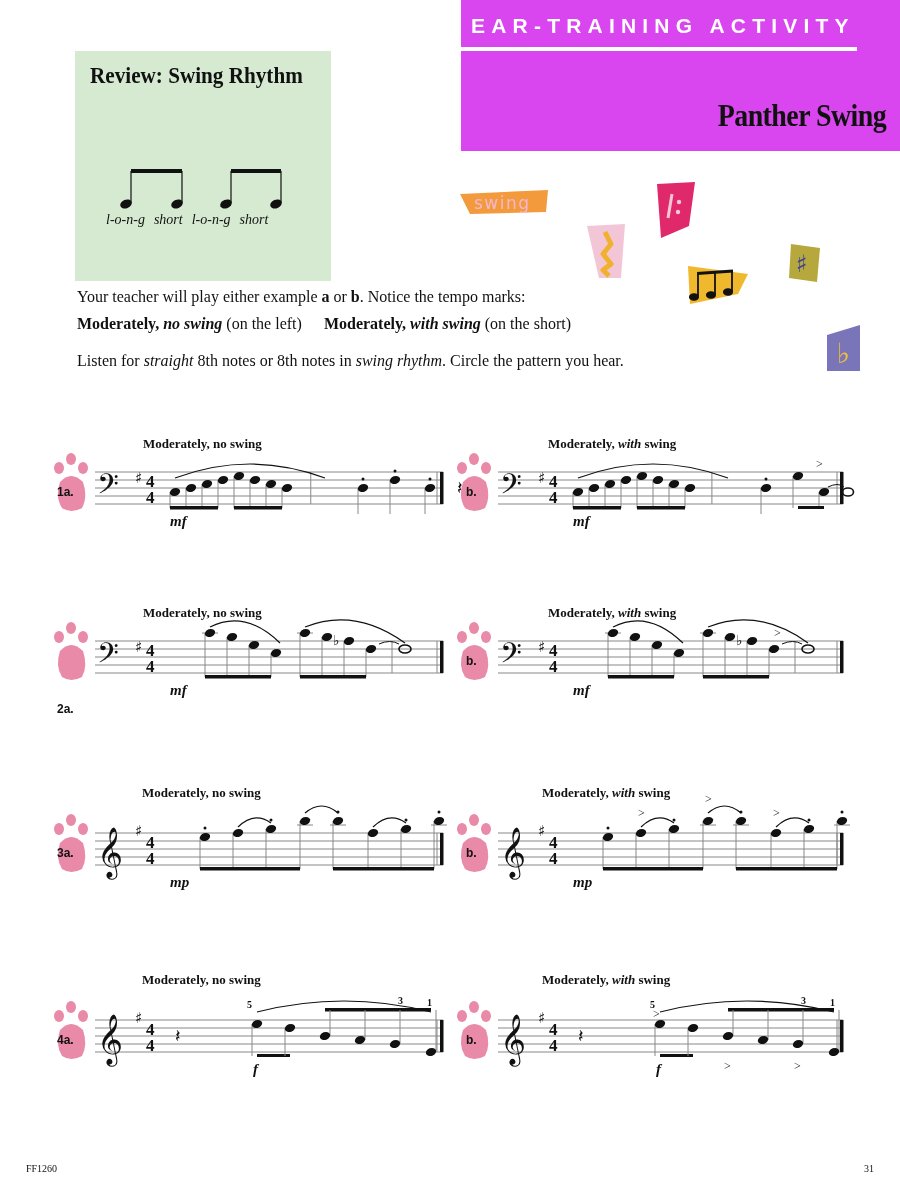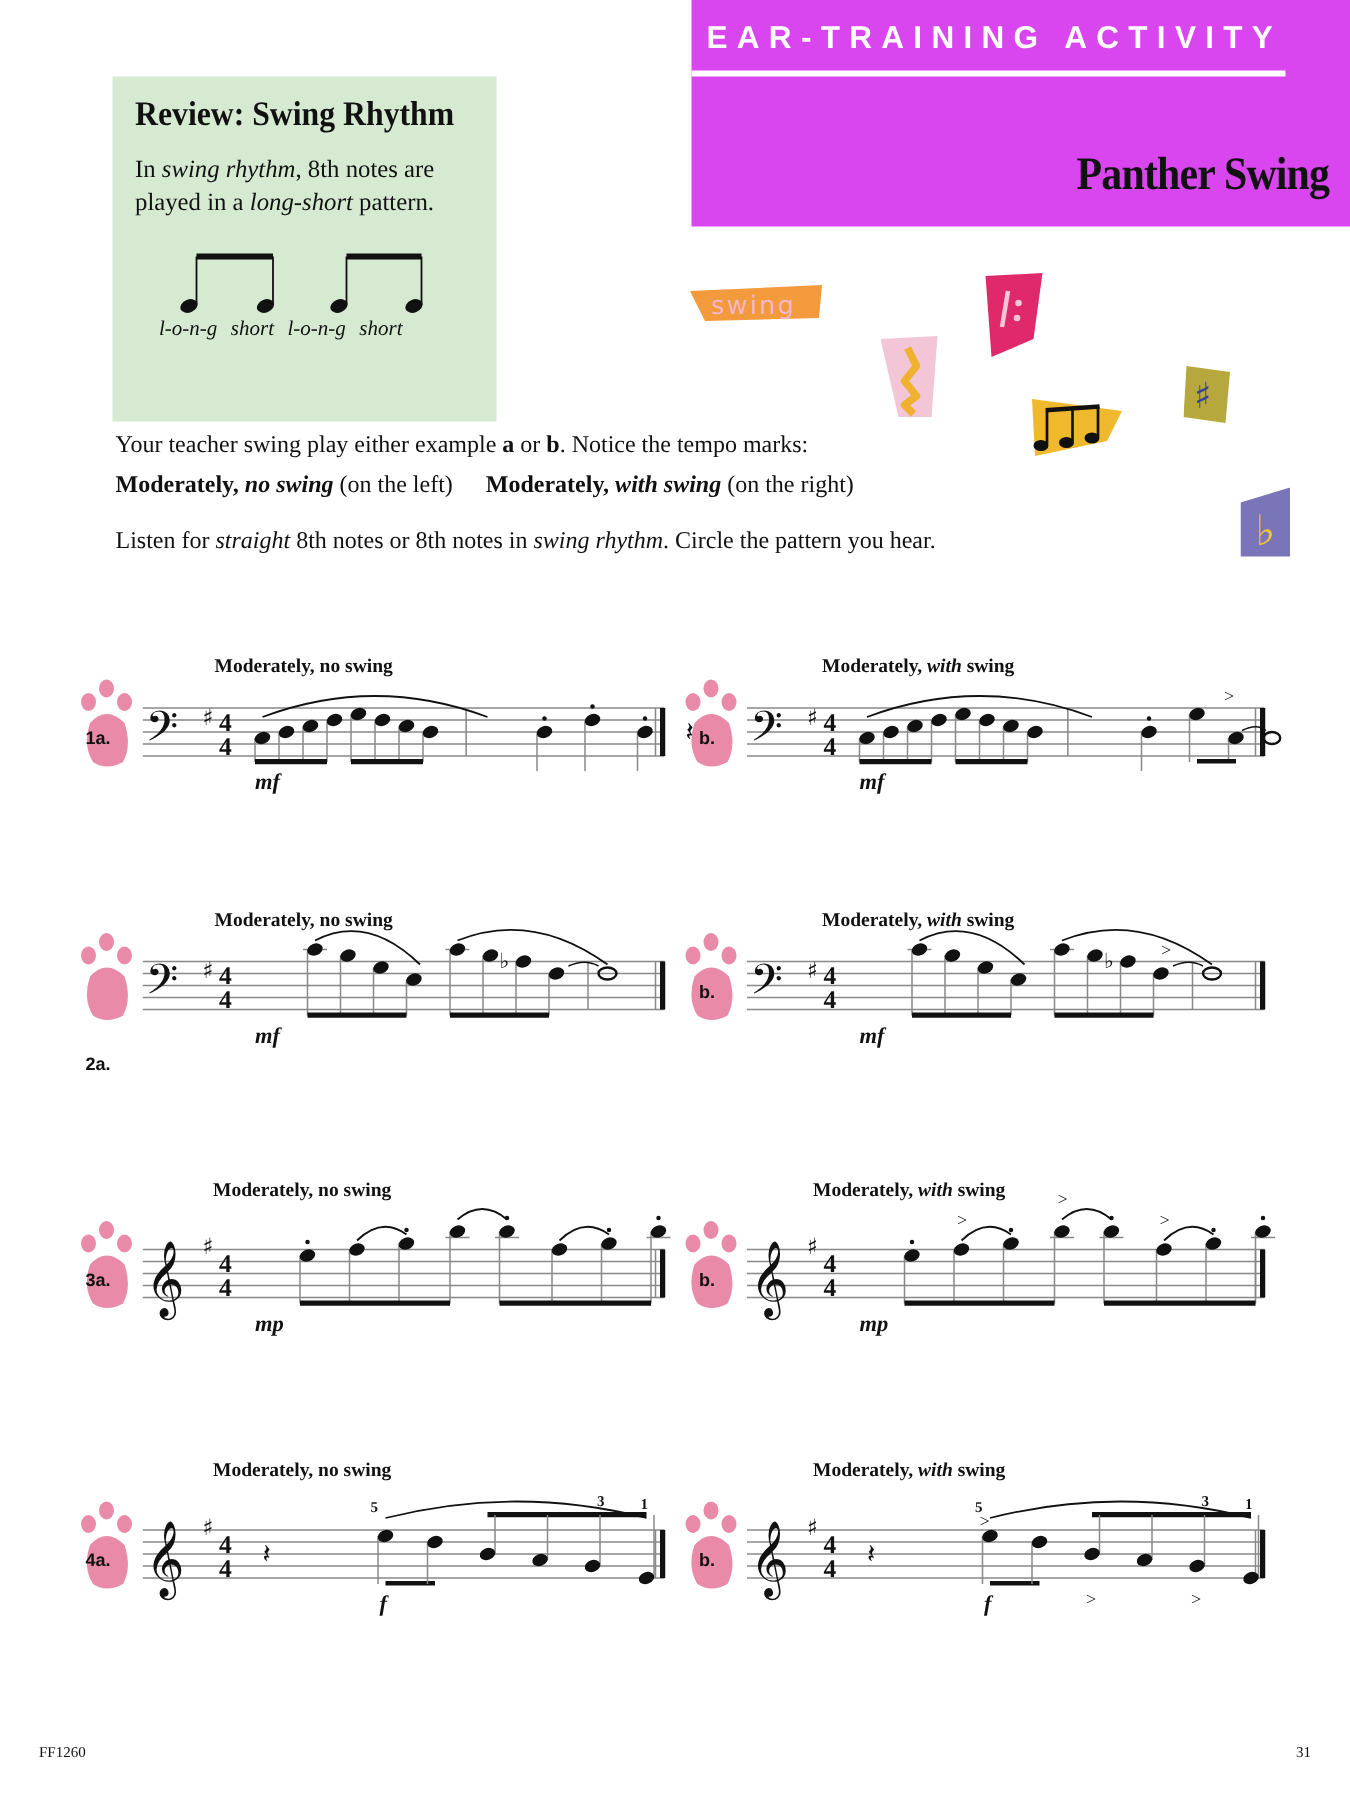--- a/index.html
+++ b/index.html
@@ -36,23 +36,20 @@
 <body>
 
 <div class="header-band">
   <div class="header-kicker">EAR-TRAINING ACTIVITY</div>
   <div class="header-rule"></div>
   <div class="header-title">Panther Swing</div>
 </div>
 
 <div class="review-box">
   <div class="review-title">Review: Swing Rhythm</div>
-  <div class="review-body">
-    <span>In </span><i>swing rhythm</i><span>, 8th notes are played in a </span><i>long-short</i><span> pattern.</span>
-  </div>
   <svg class="rhythm-svg" width="190" height="46" viewBox="0 0 190 46">
     <g fill="#111" stroke="#111">
 
       <line x1="26" y1="5" x2="26" y2="37" stroke-width="1.2"></line>
       <line x1="77" y1="5" x2="77" y2="37" stroke-width="1.2"></line>
       <rect x="26" y="3" width="51" height="4" stroke="none"></rect>
       <ellipse cx="21" cy="38" rx="6" ry="4.3" transform="rotate(-22 21 38)" stroke="none"></ellipse>
       <ellipse cx="72" cy="38" rx="6" ry="4.3" transform="rotate(-22 72 38)" stroke="none"></ellipse>
 
       <line x1="126" y1="5" x2="126" y2="37" stroke-width="1.2"></line>
@@ -96,24 +93,24 @@
 <svg class="sticker" style="left:789px;top:244px" width="32" height="40">
   <polygon points="2,0 31,4 28,38 0,34" fill="#b6a83c"></polygon>
   <text x="7" y="28" font-family="DejaVu Sans, sans-serif" font-size="24" fill="#3b3f9c">♯</text>
 </svg>
 <svg class="sticker" style="left:827px;top:325px" width="34" height="48">
   <polygon points="0,10 33,0 33,46 0,46" fill="#7a74b8"></polygon>
   <text x="10" y="38" font-family="DejaVu Sans, sans-serif" font-size="28" fill="#f2c237">♭</text>
 </svg>
 
 <div class="instr" style="top:288px">
-  <span>Your teacher swing play either example </span><b>a</b><span> or </span><b>b</b><span>. Notice the tempo marks:</span>
+  <span>Your teacher will play either example </span><b>a</b><span> or </span><b>b</b><span>. Notice the tempo marks:</span>
 </div>
 <div class="instr" style="top:315px">
-  <b>Moderately, </b><b><i>no swing</i></b><span> (on the left)</span><span style="display:inline-block;width:22px"></span><b>Moderately, </b><b><i>with swing</i></b><span> (on the right)</span>
+  <b>Moderately, </b><b><i>no swing</i></b><span> (on the left)</span><span style="display:inline-block;width:22px"></span><b>Moderately, </b><b><i>with swing</i></b><span> (on the short)</span>
 </div>
 <div class="instr" style="top:352px">
   <span>Listen for </span><i>straight</i><span> 8th notes or 8th notes in </span><i>swing rhythm</i><span>. Circle the pattern you hear.</span>
 </div>
 
 <div id="exercises">
     <svg class="paw" width="40" height="62" style="left: 52px; top: 452px;">
       <ellipse cx="7" cy="16" rx="5" ry="6" fill="#e88aa8"></ellipse>
       <ellipse cx="19" cy="7" rx="5" ry="6" fill="#e88aa8"></ellipse>
       <ellipse cx="31" cy="16" rx="5" ry="6" fill="#e88aa8"></ellipse>

